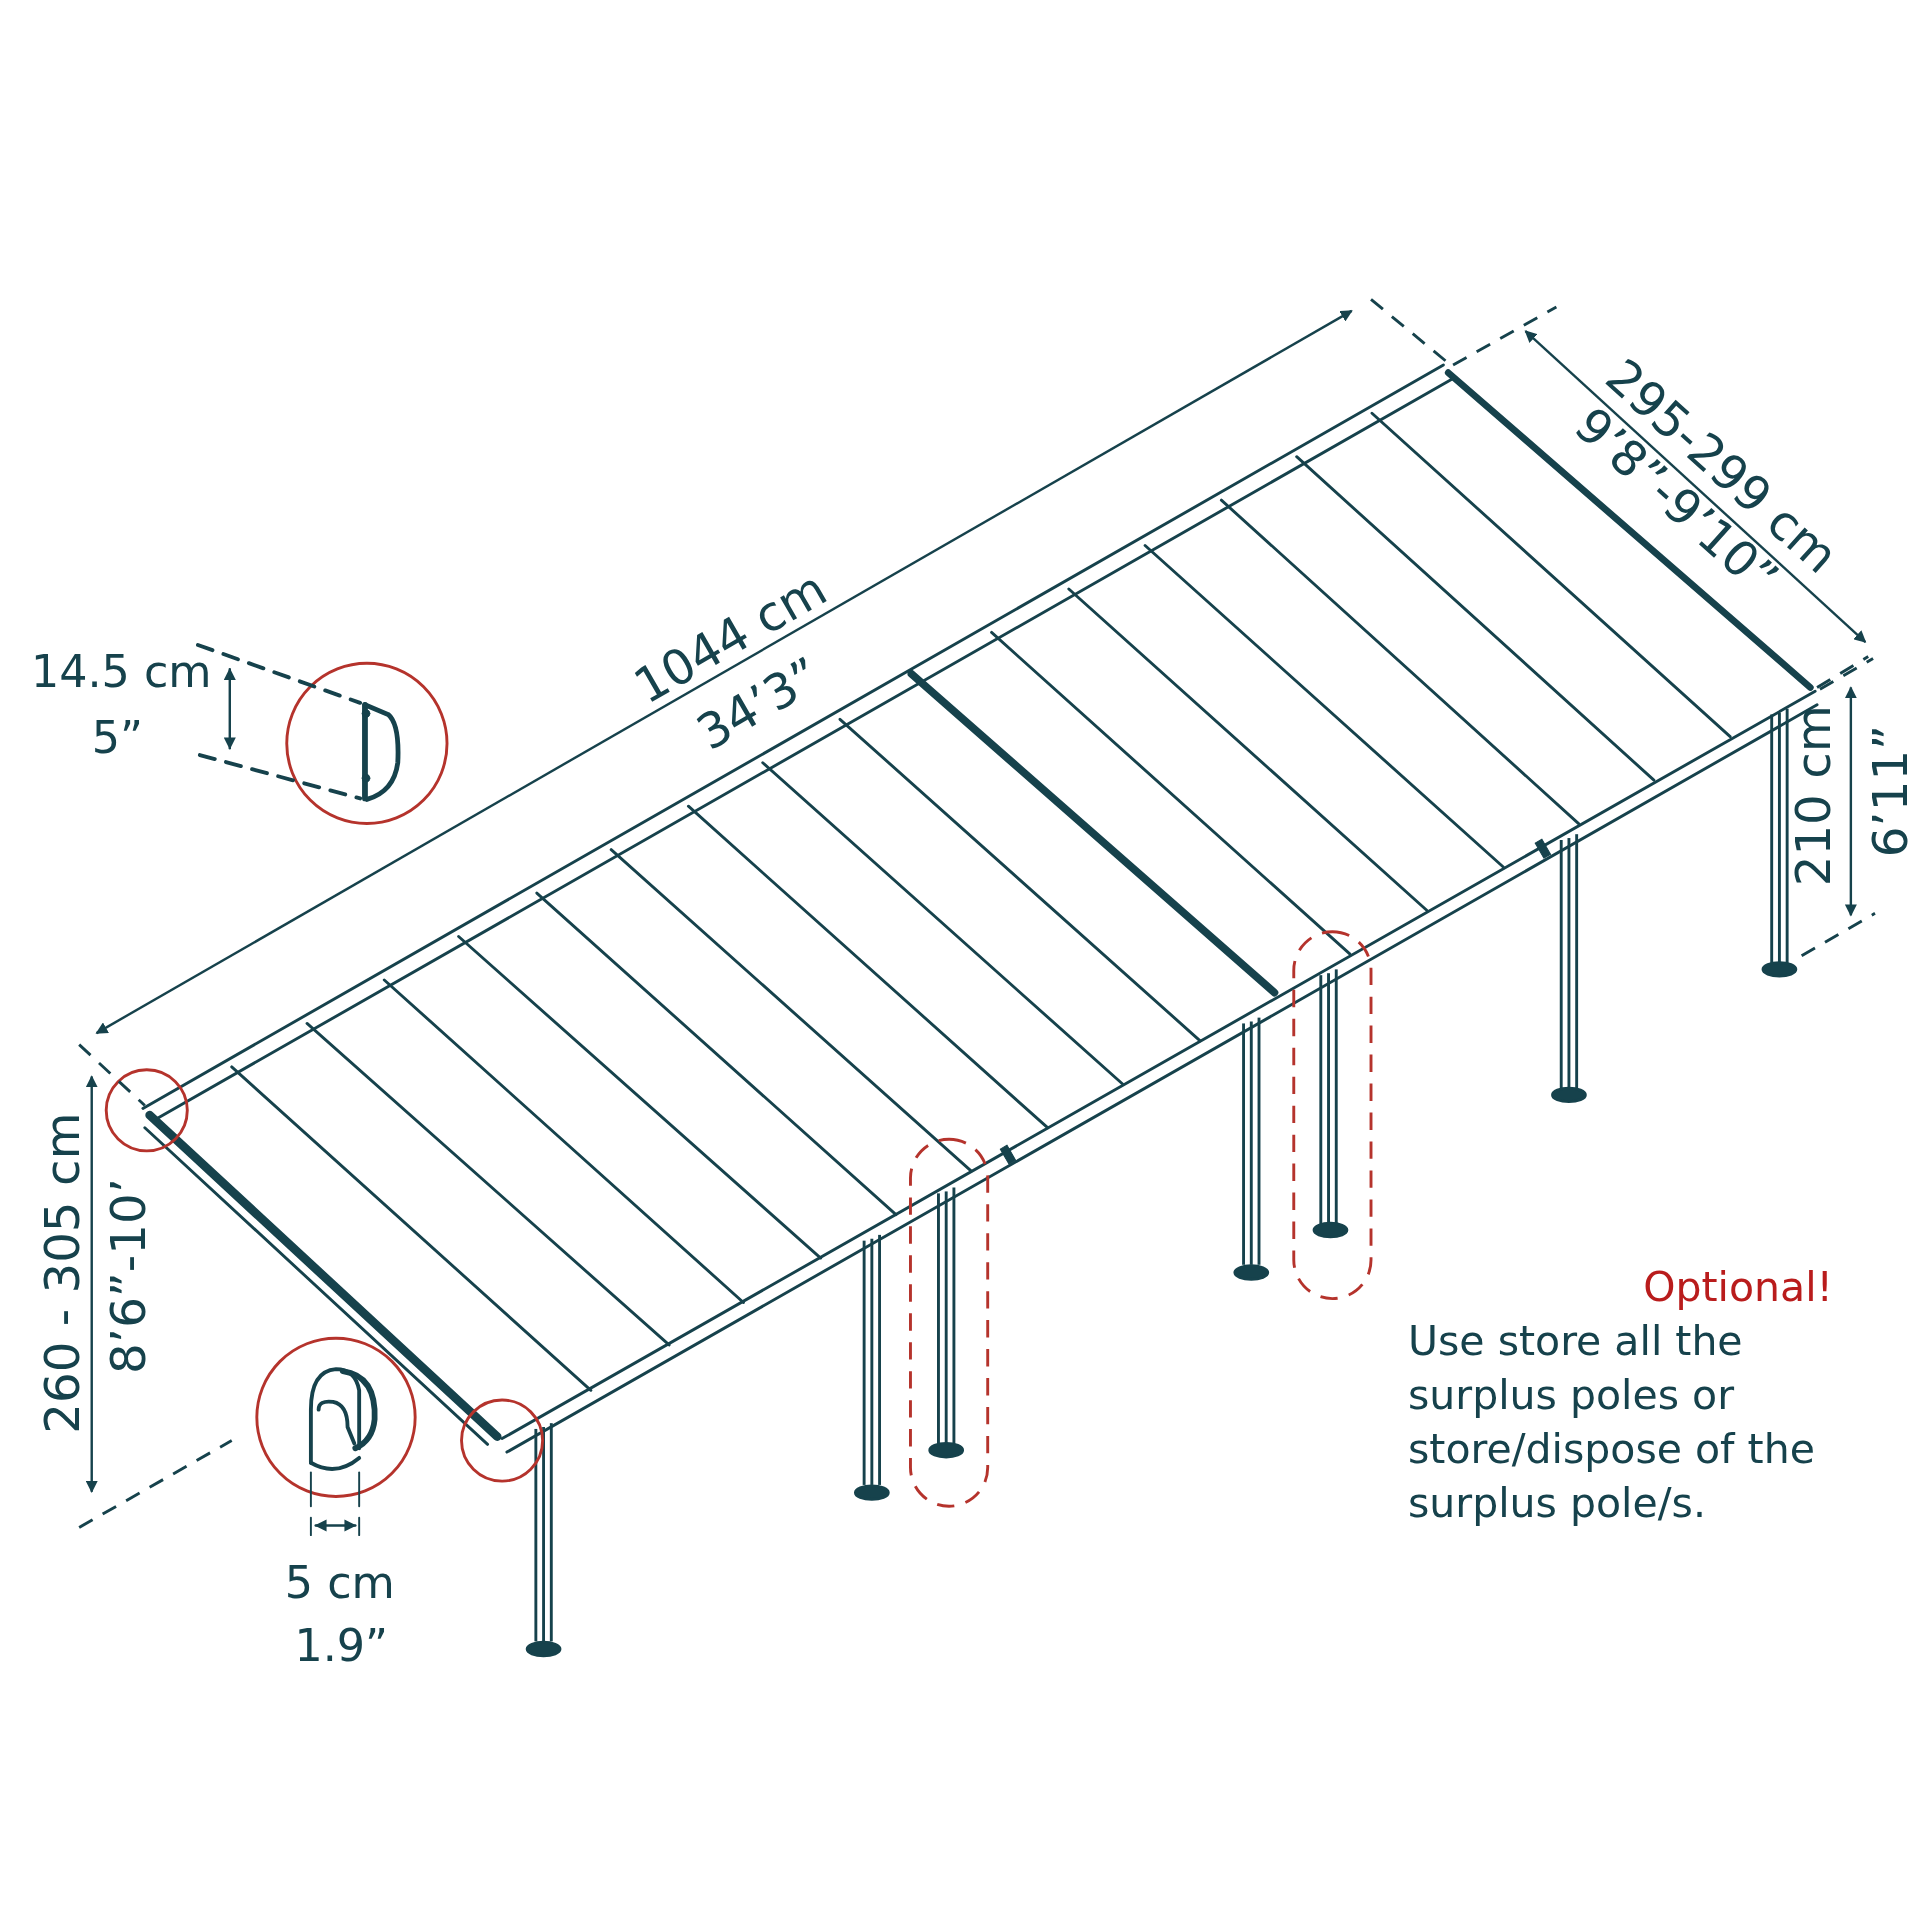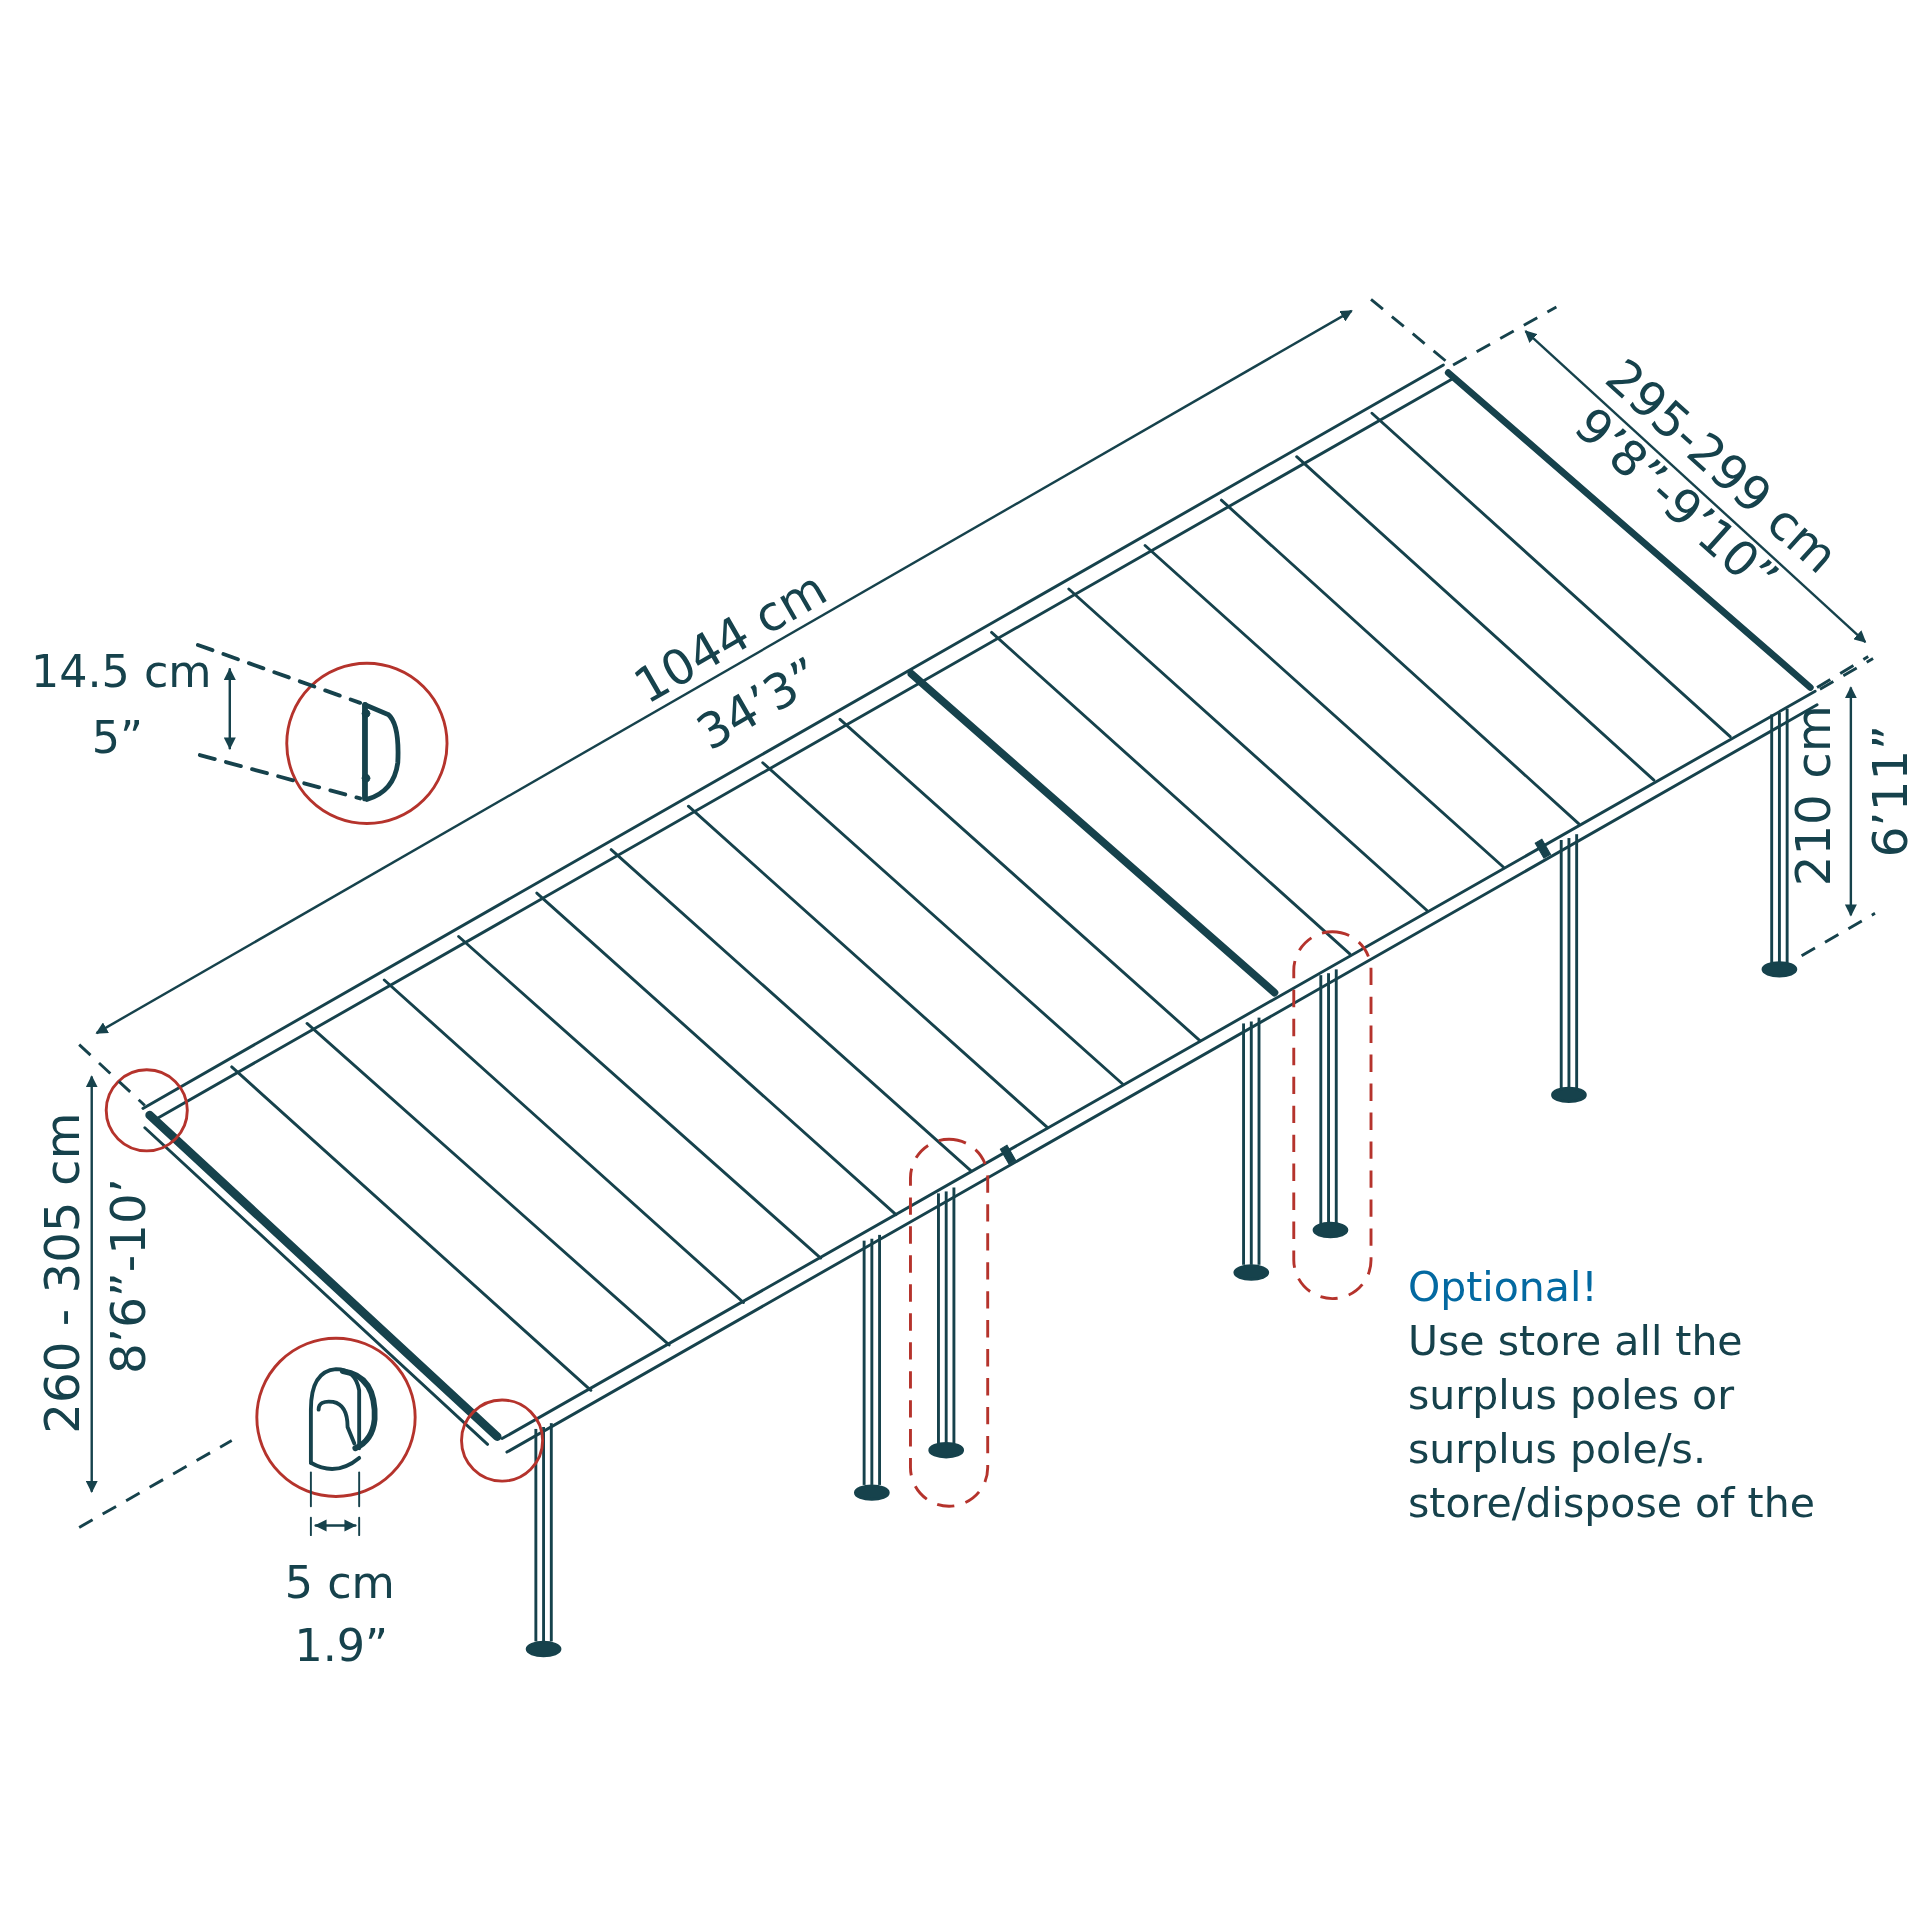--- a/index.html
+++ b/index.html
@@ -2,21 +2,21 @@
 <html><head>
 <meta charset="utf-8">
 <style>
   html, body { margin:0; padding:0; background:#ffffff; }
   body { width:1931px; height:1931px; position:relative; overflow:hidden;
          font-family: "DejaVu Sans", "Liberation Sans", sans-serif; color:#16424c; }
   #canvas { position:absolute; left:0; top:0; width:1931px; height:1931px; }
   svg text { font-family: "DejaVu Sans", "Liberation Sans", sans-serif; fill:#16424c; }
   .dim-text { font-size:50px; }
   .note { position:absolute; left:1408px; top:1260px; width:425px; font-size:41px; line-height:54px; color:#16424c; }
-  .note .title { color:#0369a1; display:block; }
+  .note .title { color:#b91c1c; display:block;text-align:right; }
   .note .line { display:block; }
 </style>
 </head>
 <body>
 
 <svg id="canvas" viewBox="0 0 2000 2000" xmlns="http://www.w3.org/2000/svg">
   <defs>
     <marker id="arrow" viewBox="0 0 10 10" refX="9" refY="5" markerWidth="5" markerHeight="5" orient="auto-start-reverse">
       <path d="M0,0 L10,5 L0,10 z" fill="#16424c"></path>
     </marker>
@@ -183,16 +183,16 @@
     </g>
   </g>
   <text x="295" y="1655" font-size="46">5 cm</text>
   <text x="305" y="1720" font-size="46">1.9”</text>
 </svg>
 
 <div class="note">
   <span class="title">Optional!</span>
   <span class="line">Use store all the</span>
   <span class="line">surplus poles or</span>
+  <span class="line">store/dispose of the</span>
   <span class="line">surplus pole/s.</span>
-  <span class="line">store/dispose of the</span>
 </div>
 
 
 </body></html>

